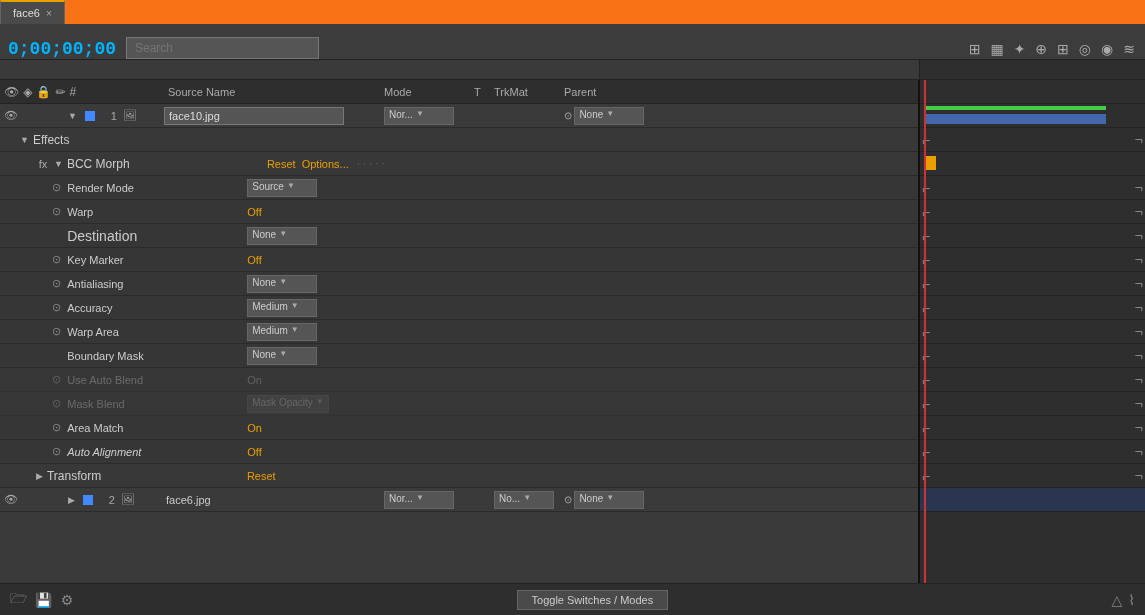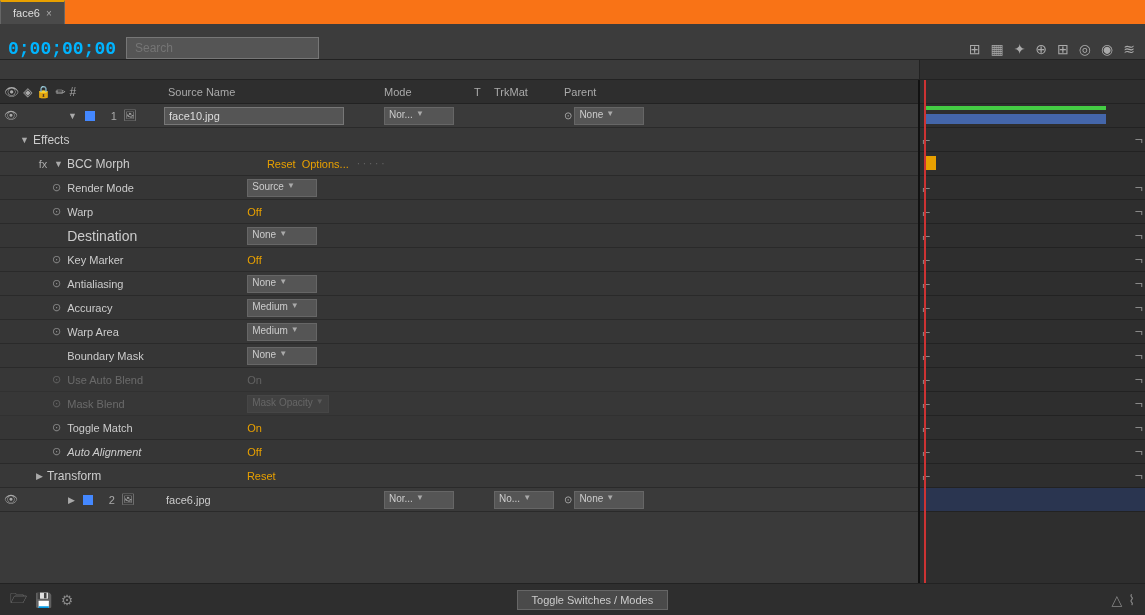--- a/index.html
+++ b/index.html
@@ -586,21 +586,21 @@
       <div class="mode-cell">
         <div class="dropdown-btn" style="opacity:0.6;">
           <span>Mask Opacity</span>
           <span class="dropdown-arrow">▼</span>
         </div>
       </div>
     </div>
 
     <div class="layer-row sub-row" style="padding-left:52px;">
       <span style="font-size:11px; color:#888; margin-right:6px;">⊙</span>
-      <span style="min-width:180px; color:#ccc; font-size:11px;">Toggle Match</span>
+      <span style="min-width:180px; color:#ccc; font-size:11px;">Area Match</span>
       <span class="value-orange">On</span>
     </div>
 
     <div class="layer-row sub-row" style="padding-left:52px;">
       <span style="font-size:11px; color:#888; margin-right:6px;">⊙</span>
       <span style="min-width:180px; color:#ccc; font-size:11px;font-style:italic;">Auto Alignment</span>
       <span class="value-orange">Off</span>
     </div>
 
     <div class="layer-row effect-row" style="padding-left: 36px; display:flex; align-items:center;">

